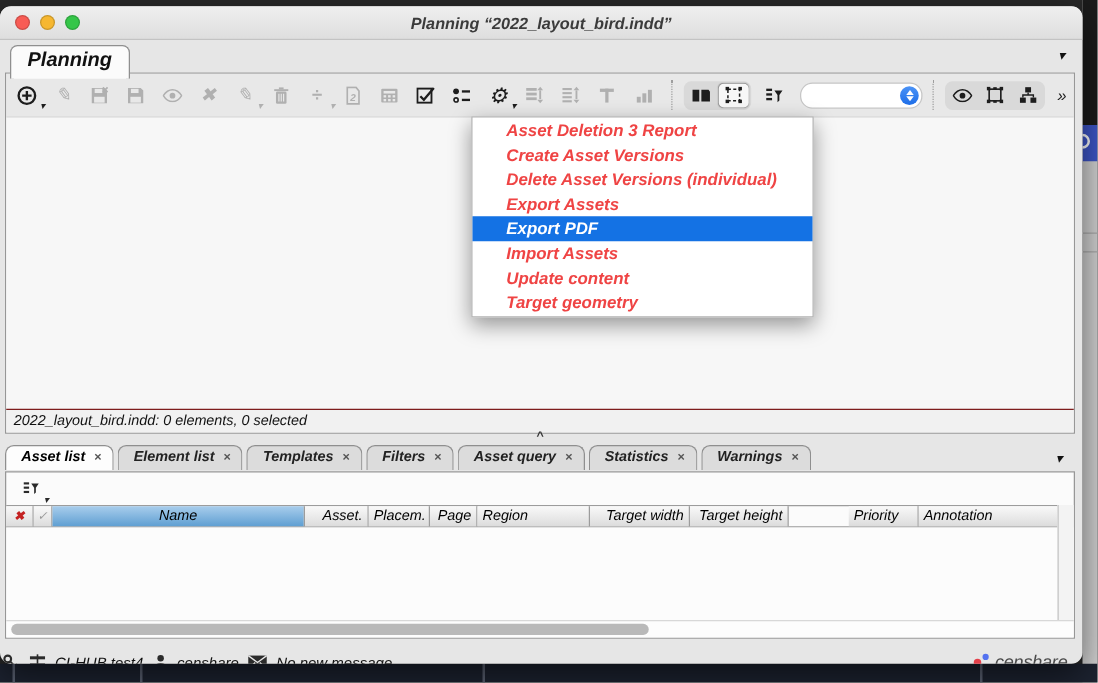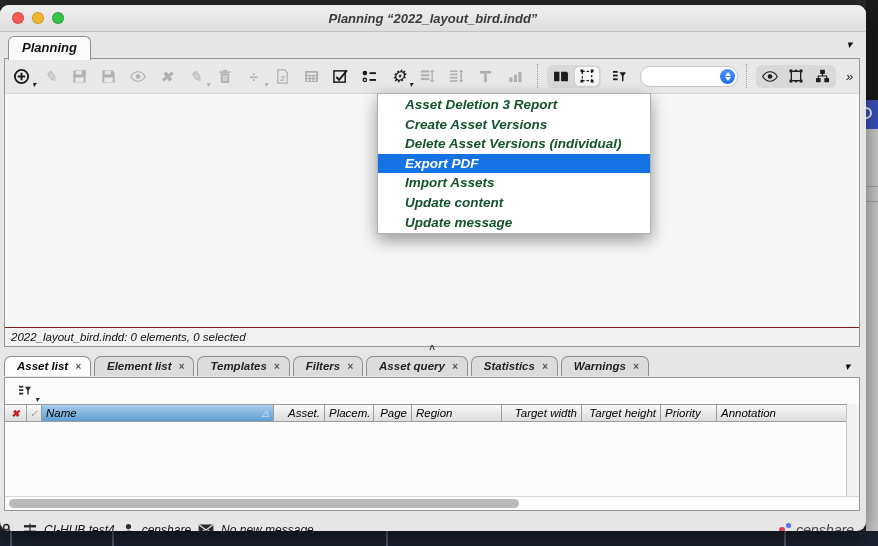--- a/index.html
+++ b/index.html
@@ -23,21 +23,21 @@
               position:relative; display:flex; align-items:center; justify-content:center; }
   .titlebar .title { font-size:13px; font-weight:700; color:#3b3b3b; }
   .lights { position:absolute; left:12px; top:7px; display:flex; gap:8px; }
   .light { width:12px; height:12px; border-radius:50%; border:0.5px solid rgba(0,0,0,.18); }
   .light.red { background:#f85c55; } .light.yellow { background:#f6b730; } .light.green { background:#35c649; }
 
   
   .tabrow { position:relative; height:26px; }
   .ptab { position:absolute; left:8px; top:4px; padding:3px 13px 5px; background:#fbfbfb;
           border:1px solid #8f8f8f; border-bottom:none; border-radius:6px 6px 0 0;
-          font-size:13px; font-weight:700; color:#111; z-index:3; }
+          font-size:16px; font-weight:700; color:#111; z-index:3; }
   .tabrow .caret-r { position:absolute; right:14px; top:6px; font-size:11px; color:#111; }
 
   
   .upper-panel { position:absolute; left:4px; top:53px; width:856px; height:289px;
                  border:1px solid #979797; background:#f7f7f7; display:flex; flex-direction:column; z-index:2; }
   .toolbar { height:34px; background:#e8e8e8; display:flex; align-items:center; padding:0 8px; flex:none; }
   .canvas { flex:1; background:#f7f7f7; border-top:1px solid #d6d6d6; }
   .statusline { height:19px; background:#f1f1f1; border-top:1px solid #7f1d1d; font-size:11.5px;
                 color:#111; line-height:18px; padding-left:6px; flex:none; }
 
@@ -57,21 +57,21 @@
               background:linear-gradient(#4b93f7,#1e6ee8); display:flex; flex-direction:column;
               align-items:center; justify-content:center; gap:1px; }
   .combobox .stepper .up { width:0; height:0; border-left:3px solid transparent; border-right:3px solid transparent; border-bottom:4px solid #fff; }
   .combobox .stepper .dn { width:0; height:0; border-left:3px solid transparent; border-right:3px solid transparent; border-top:4px solid #fff; }
   .overflow { margin-left:auto; font-size:13px; color:#222; }
 
   
   .menu { position:absolute; left:377px; top:88px; width:274px; background:#fff;
           border:1px solid #b2b2b2; box-shadow:0 6px 16px rgba(0,0,0,.4); z-index:20; padding:1px 0; }
   .menu-item { height:19.6px; line-height:19.6px; padding-left:27px; font-size:13.5px;
-               font-weight:600; color:#14532d; white-space:nowrap; }
+               font-weight:600; color:#ef4444; white-space:nowrap; }
   .menu-item.selected { background:#1472e4; color:#fff; }
 
   
   .splitter-caret { position:absolute; left:429px; top:339px; font-size:10px; font-weight:700;
                     color:#333; z-index:4; cursor:row-resize; }
 
   
   .lower-tabs { position:absolute; left:4px; top:351px; display:flex; gap:3px; align-items:flex-end; z-index:2; }
   .ltab { display:flex; align-items:center; gap:7px; padding:3px 9px 4px 12px; background:#dcdcdc;
           border:1px solid #8f8f8f; border-bottom:none; border-radius:7px 7px 0 0;
@@ -385,24 +385,25 @@
 
     <div class="canvas"></div>
 
     <div class="statusline">2022_layout_bird.indd: 0 elements, 0 selected</div>
   </div>
 
   <div class="menu">
     <div class="menu-item">Asset Deletion 3 Report</div>
     <div class="menu-item">Create Asset Versions</div>
     <div class="menu-item">Delete Asset Versions (individual)</div>
+    <div class="menu-item">Export Assets</div>
     <div class="menu-item selected">Export PDF</div>
     <div class="menu-item">Import Assets</div>
     <div class="menu-item">Update content</div>
-    <div class="menu-item">Update message</div>
+    <div class="menu-item">Target geometry</div>
   </div>
 
   <div class="splitter-caret">^</div>
 
   <div class="lower-tabs">
     <span class="ltab active">
       <span>Asset list</span>
       <span class="x">×</span>
     </span>
     <span class="ltab">
@@ -443,31 +444,31 @@
               <path d="M8 2h7l-2.7 4v4.5l-1.6 1.3V6z"></path>
             </g>
           </svg>
         <span class="mini-caret">▾</span>
       </span>
     </div>
 
     <div class="grid-header">
       <div class="hc icon-x" style="width:22px;">✖</div>
       <div class="hc icon-c" style="width:15px;">✓</div>
-      <div class="hc name" style="width:232px;">
+      <div class="hc name" style="width:202px;flex-direction:column;">
         <span>Name</span>
         <span class="sort">△</span>
       </div>
       <div class="hc right" style="width:51px;">Asset.</div>
       <div class="hc right" style="width:49px;">Placem.</div>
       <div class="hc right" style="width:38px;">Page</div>
       <div class="hc" style="width:90px;">Region</div>
       <div class="hc right" style="width:80px;">Target width</div>
       <div class="hc right" style="width:79px;">Target height</div>
-      <div class="hc" style="width:56px;">Priority</div>
+      <div class="hc" style="width:56px;margin-left:48px;">Priority</div>
       <div class="hc" style="flex:1; border-right:none;">Annotation</div>
     </div>
 
     <div class="grid-body"></div>
 
     <div class="vscroll"></div>
 
     <div class="hscroll">
       <div class="thumb"></div>
     </div>

